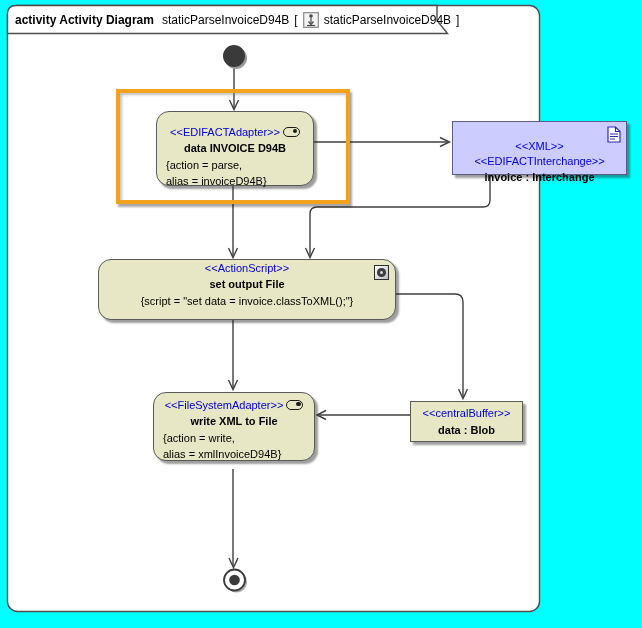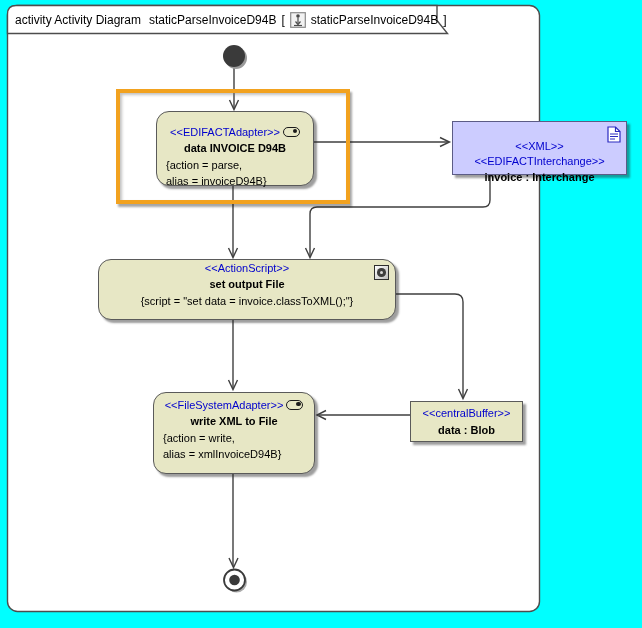--- a/index.html
+++ b/index.html
@@ -8,21 +8,21 @@
     font-family:"Liberation Sans","DejaVu Sans",sans-serif;
     background:#00ffff;
   }
   #wires{position:absolute;left:0;top:0;width:642px;height:628px;z-index:0;}
 
   
   .frame-title{
     position:absolute;left:15px;top:9px;height:22px;z-index:3;
     display:flex;align-items:center;gap:5px;font-size:12px;color:#000;white-space:nowrap;
   }
-  .frame-title .kw{font-weight:normal;margin-right:3px;}
+  .frame-title .kw{font-weight:bold;margin-right:3px;}
   .mini-icon{display:inline-block;width:16px;height:16px;}
 
   
   .highlight{
     position:absolute;left:116px;top:89px;width:234px;height:115px;z-index:1;
     border:4px solid #f2a21f;box-sizing:border-box;
     box-shadow:2px 3px 2px rgba(0,0,0,0.35), inset 2px 2px 3px rgba(120,120,120,0.45);
   }
 
   
@@ -36,21 +36,21 @@
   .stline{display:flex;justify-content:center;align-items:center;gap:3px;line-height:16px;}
   .stereo{color:#0000cd;}
   .nname{font-weight:bold;line-height:17px;}
   .tag{text-align:left;padding-left:9px;line-height:16px;white-space:nowrap;}
 
   #n-read{left:156px;top:111px;width:158px;height:75px;padding-top:12px;}
   #n-invoice{left:452px;top:121px;width:175px;height:54px;padding-top:17px;background:#ccccff;border-color:#5c5c86;}
   #n-invoice .stline{line-height:15px;}
   #n-setout{left:98px;top:259px;width:298px;height:61px;}
   #n-setout .tag{text-align:center;padding-left:0;}
-  #n-write{left:153px;top:392px;width:162px;height:82px;padding-top:4px;}
+  #n-write{left:153px;top:392px;width:162px;height:69px;padding-top:4px;}
   #n-data{left:410px;top:401px;width:113px;height:41px;padding-top:3px;}
   #n-data .stline{line-height:17px;}
 
   
   .pill{
     position:relative;display:inline-block;width:15px;height:8px;
     border:1.4px solid #1a1a1a;border-radius:5px;background:transparent;flex:0 0 auto;
   }
   .pill::after{
     content:"";position:absolute;right:1.5px;top:0.8px;width:4.6px;height:4.6px;

